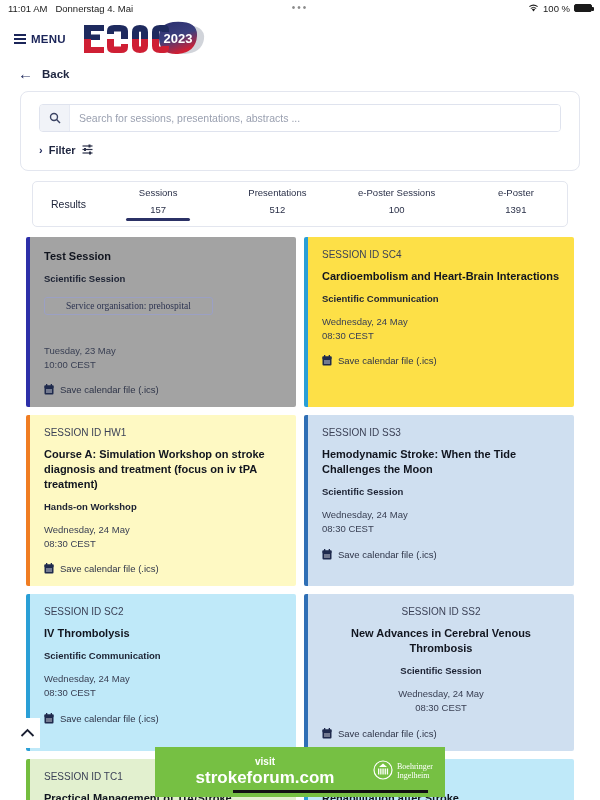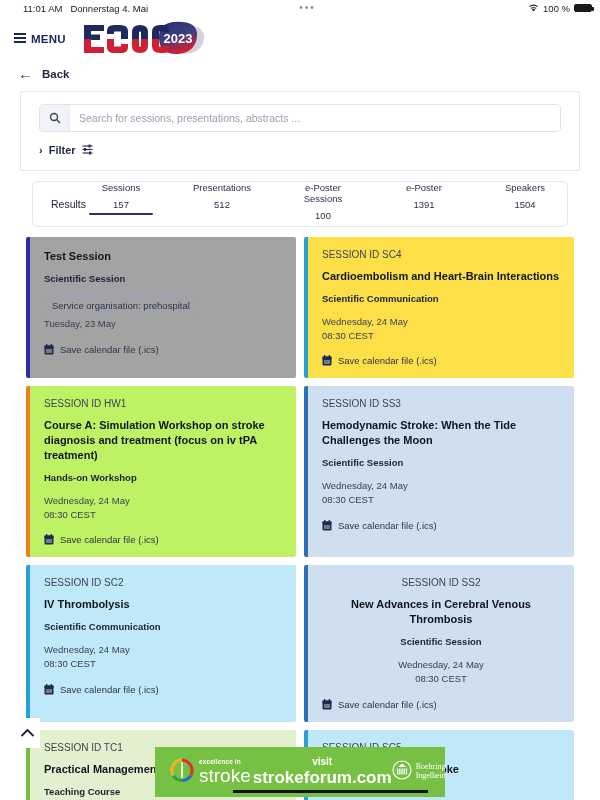--- a/index.html
+++ b/index.html
@@ -11,21 +11,20 @@
   }
 
   
   .statusbar {
     height: 16px;
     display: flex; align-items: center;
     padding: 0 8px;
     font-size: 9.5px; color: #1a1a1a;
     background: #ffffff;
     position: relative;
-    margin-left: 15px;
   }
   .sb-left { display: flex; align-items: center; gap: 8px; }
   .sb-center {
     position: absolute; left: 0; right: 0;
     text-align: center; color: #8a8a8a; letter-spacing: 2px;
     font-size: 10px; line-height: 6px;
   }
   .sb-right {
     margin-left: auto; display: flex; align-items: center; gap: 4px;
     position: relative; z-index: 2;
@@ -41,21 +40,21 @@
   }
 
   
   .header {
     height: 46px;
     display: flex; align-items: center;
     padding: 0 14px;
     background: #ffffff;
   }
   .menu-btn {
-    display: flex; align-items: flex-start; gap: 5px;
+    display: flex; align-items: center; gap: 5px;
     cursor: pointer;
   }
   .burger { display:flex; flex-direction:column; gap:2.5px; }
   .burger i { display:block; width: 12px; height: 1.6px; background:#1b2559; }
   .menu-label {
     font-size: 11.5px; font-weight: bold; color: #1b2559;
     letter-spacing: 0.2px;
   }
   .logo { margin-left: 14px; display: flex; align-items: flex-start; }
 
@@ -65,21 +64,21 @@
     padding: 4px 0 6px 18px;
     cursor: pointer;
   }
   .back-arrow { font-size: 15px; color: #1b2559; line-height: 1; }
   .back-label { font-size: 11.5px; font-weight: bold; color: #1f2640; }
 
   
   .panel {
     margin: 4px 20px 0 20px;
     border: 1px solid #e3e6ef;
-    border-radius: 2px;
+    border-radius: 8px;
     background: #ffffff;
   }
   .search-wrap {
     margin: 12px 18px 0 18px;
     display: flex; align-items: stretch;
     border: 1px solid #dfe3ee;
     border-radius: 4px;
     overflow: hidden;
     height: 28px;
   }
@@ -154,23 +153,24 @@
     font-size: 11px; font-weight: bold; color: #11151f;
     line-height: 1.35; margin-bottom: 9px;
   }
   .card-type {
     font-size: 9.5px; font-weight: bold; color: #1c2233; margin-bottom: 11px;
   }
   .chip {
     display: inline-block;
     border: 1px solid #9ba0c4;
     border-radius: 3px;
-    padding: 3px 7px;
+    padding: 3px 21px;
     font-size: 9.5px; color: #2c3350;
-    margin-bottom: 2px;
+    margin-bottom: 29px;
+    font-family: Liberation Serif, serif;
   }
   .card-date, .card-time {
     font-size: 9.5px; color: #3a4054; line-height: 1.45;
   }
   .ics {
     display: flex; align-items: center; gap: 6px;
     margin-top: 13px; cursor: pointer;
   }
   .cal-ico { color: #1f2a4d; display:inline-flex; }
   .ics-label { font-size: 9.5px; color: #2e3448; }
@@ -343,34 +343,30 @@
     <div class="tab">
       <span class="tab-label">e-Poster Sessions</span>
       <span class="tab-count">100</span>
       <span class="tab-underline"></span>
     </div>
     <div class="tab">
       <span class="tab-label">e-Poster</span>
       <span class="tab-count">1391</span>
       <span class="tab-underline"></span>
     </div>
-    <div class="tab">
-      <span class="tab-label">Speakers</span>
-      <span class="tab-count">1504</span>
-      <span class="tab-underline"></span>
-    </div>
   </div>
 </div>
 
 <div class="grid" id="cards-grid">
     <div class="card" style="background: #a3a3a3; border-left-color: rgb(45, 47, 168);">
       <div class="card-title">Test Session</div>
       <div class="card-type">Scientific Session</div>
       <div><span class="chip">Service organisation: prehospital</span></div>
       <div class="card-date">Tuesday, 23 May</div>
+      <div class="card-time">10:00 CEST</div>
       <div class="ics">
         <span class="cal-ico">
           <svg width="10" height="11" viewBox="0 0 10 11">
             <rect x="0.5" y="1.5" width="9" height="9" rx="1" fill="#1f2a4d"></rect>
             <rect x="0.5" y="1.5" width="9" height="2.6" fill="#1f2a4d"></rect>
             <rect x="2" y="0" width="1.3" height="2.4" fill="#1f2a4d"></rect>
             <rect x="6.7" y="0" width="1.3" height="2.4" fill="#1f2a4d"></rect>
             <rect x="2" y="5.5" width="6" height="1" fill="#ffffff" opacity="0.75"></rect>
             <rect x="2" y="7.5" width="6" height="1" fill="#ffffff" opacity="0.75"></rect>
           </svg>
@@ -391,21 +387,21 @@
             <rect x="0.5" y="1.5" width="9" height="2.6" fill="#1f2a4d"></rect>
             <rect x="2" y="0" width="1.3" height="2.4" fill="#1f2a4d"></rect>
             <rect x="6.7" y="0" width="1.3" height="2.4" fill="#1f2a4d"></rect>
             <rect x="2" y="5.5" width="6" height="1" fill="#ffffff" opacity="0.75"></rect>
             <rect x="2" y="7.5" width="6" height="1" fill="#ffffff" opacity="0.75"></rect>
           </svg>
         </span>
         <span class="ics-label">Save calendar file (.ics)</span>
       </div>
     </div>
-    <div class="card" style="background: #bef264; border-left-color: rgb(240, 125, 34);">
+    <div class="card" style="background: #fef9c3; border-left-color: rgb(240, 125, 34);">
       <div class="card-sid">SESSION ID HW1</div>
       <div class="card-title">Course A: Simulation Workshop on stroke diagnosis and treatment (focus on iv tPA treatment)</div>
       <div class="card-type">Hands-on Workshop</div>
       <div class="card-date">Wednesday, 24 May</div>
       <div class="card-time">08:30 CEST</div>
       <div class="ics">
         <span class="cal-ico">
           <svg width="10" height="11" viewBox="0 0 10 11">
             <rect x="0.5" y="1.5" width="9" height="9" rx="1" fill="#1f2a4d"></rect>
             <rect x="0.5" y="1.5" width="9" height="2.6" fill="#1f2a4d"></rect>
@@ -492,36 +488,20 @@
 
 <div class="to-top">
   <span>
     <svg width="15" height="10" viewBox="0 0 15 10">
       <path d="M1.5 8 L7.5 2 L13.5 8" stroke="#1b2032" stroke-width="1.8" fill="none"></path>
     </svg>
   </span>
 </div>
 
 <div class="ad">
-  <div class="ad-left">
-    <span>
-      <svg width="26" height="26" viewBox="0 0 26 26">
-        <circle cx="13" cy="13" r="10.5" fill="none" stroke="#ffffff" stroke-width="1.4"></circle>
-        <path d="M13 3 A10.5 10.5 0 0 0 4.2 18.5" fill="none" stroke="#f2b01e" stroke-width="3.2"></path>
-        <path d="M4.2 18.5 A10.5 10.5 0 0 0 13 23.5" fill="none" stroke="#2c9f4b" stroke-width="3.2"></path>
-        <path d="M13 23.5 A10.5 10.5 0 0 0 21.8 18.5" fill="none" stroke="#1f6fc4" stroke-width="3.2"></path>
-        <path d="M21.8 18.5 A10.5 10.5 0 0 0 13 3" fill="none" stroke="#d7352c" stroke-width="3.2"></path>
-        <rect x="12.2" y="5" width="1.6" height="16" fill="#ffffff"></rect>
-      </svg>
-    </span>
-    <span class="ad-stroke-txt">
-      <span class="ad-exc">excellence in</span>
-      <span class="ad-stroke">stroke</span>
-    </span>
-  </div>
   <div class="ad-mid">
     <div class="ad-visit">visit</div>
     <div class="ad-url">strokeforum.com</div>
   </div>
   <div class="ad-right">
     <span>
       <svg width="20" height="20" viewBox="0 0 20 20">
         <circle cx="10" cy="10" r="9" fill="none" stroke="#ffffff" stroke-width="1.2"></circle>
         <path d="M10 3.5 L14 7 L6 7 Z" fill="#ffffff"></path>
         <rect x="5" y="8.5" width="1.3" height="6" fill="#ffffff"></rect>

